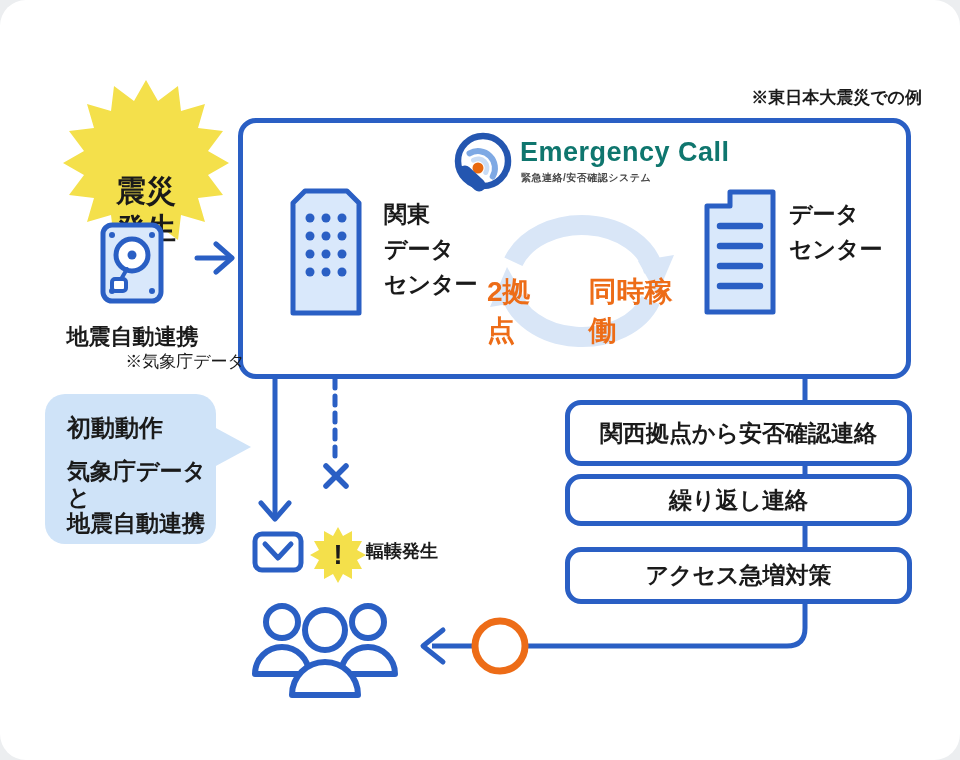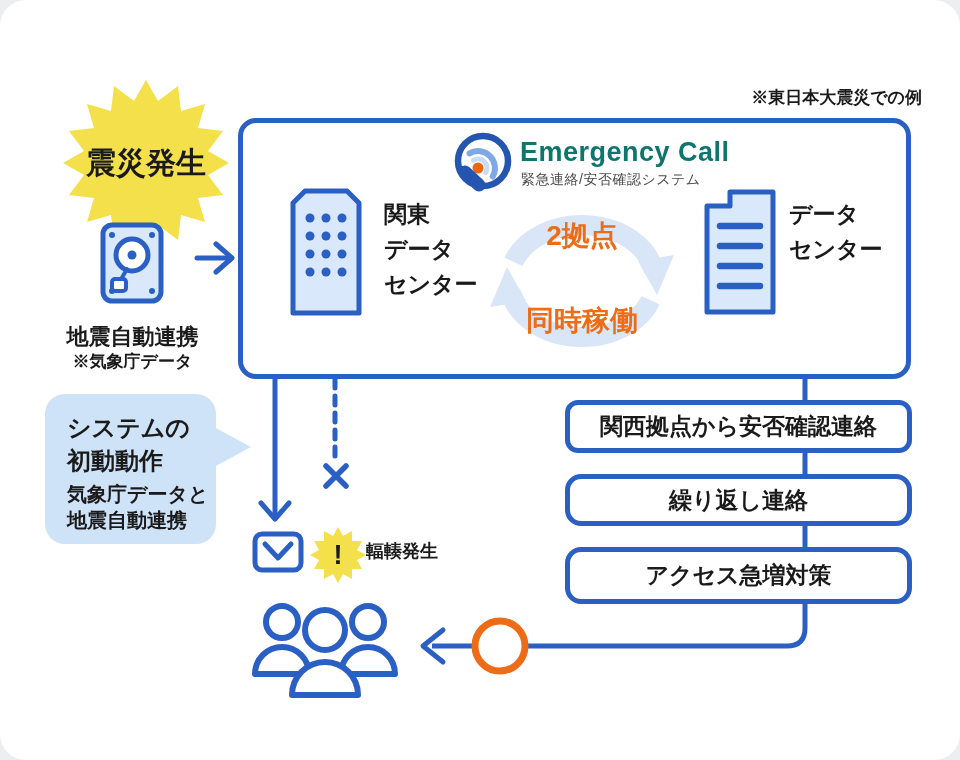--- a/index.html
+++ b/index.html
@@ -5,53 +5,53 @@
   html,body{margin:0;padding:0;background:#eceef0;font-family:"Liberation Sans",sans-serif;}
   .canvas{position:relative;width:960px;height:760px;background:#ffffff;border-radius:26px;overflow:hidden;margin:0 auto;color:#1a1a1a;}
   .abs{position:absolute;}
   svg{display:block;}
   
   .connectors{position:absolute;left:0;top:0;z-index:1;}
   
   .note{top:86px;right:38px;font-size:17px;font-weight:700;z-index:3;text-align:right;}
   
   .burst-wrap{left:61px;top:78px;width:170px;height:170px;z-index:2;}
-  .burst-text{left:61px;top:78px;width:170px;height:170px;display:flex;flex-direction:row;align-items:center;justify-content:center;font-size:30px;font-weight:700;line-height:1.26;z-index:3;}
+  .burst-text{left:61px;top:78px;width:170px;height:170px;display:flex;flex-direction:column;align-items:center;justify-content:flex-end;font-size:30px;font-weight:700;line-height:1.26;z-index:3;}
   
   .disk{left:100px;top:222px;z-index:4;}
   .disk-label{left:20px;top:322px;width:225px;text-align:center;font-size:22px;font-weight:700;z-index:3;}
-  .disk-sublabel{left:20px;top:350px;width:225px;text-align:center;font-size:17px;font-weight:700;z-index:3;}
+  .disk-sublabel{left:20px;top:350px;width:225px;text-align:right;font-size:17px;font-weight:400;z-index:3;}
   
   .main-box{left:238px;top:118px;width:673px;height:261px;border:5px solid #2a5fc4;border-radius:18px;background:#ffffff;box-sizing:border-box;z-index:2;}
   .logo-icon{left:452px;top:130px;z-index:3;}
   .logo-name{left:520px;top:137px;font-size:27px;font-weight:700;color:#0f766e;letter-spacing:.5px;z-index:3;}
-  .logo-subtitle{left:521px;top:171px;font-size:14px;font-weight:400;color:#4a4a4a;letter-spacing:.5px;z-index:3;}
+  .logo-subtitle{left:521px;top:171px;font-size:10px;font-weight:700;color:#4a4a4a;letter-spacing:.5px;z-index:3;}
   .building{left:288px;top:186px;z-index:3;}
   .document{left:703px;top:188px;z-index:3;}
   .dc-label{width:130px;font-size:23px;font-weight:700;line-height:35px;z-index:3;}
   .kanto-label{left:384px;top:197px;}
   .kansai-label{left:789px;top:197px;}
   .cycle{left:487px;top:203px;z-index:2;}
-  .cycle-text{left:487px;top:205px;width:190px;height:146px;display:flex;flex-direction:column;align-items:center;justify-content:center;font-size:28px;font-weight:700;line-height:1.42;color:#ed6c17;z-index:3;gap:45px;}
+  .cycle-text{left:487px;top:205px;width:190px;height:146px;display:flex;flex-direction:row;align-items:flex-end;justify-content:center;font-size:28px;font-weight:700;line-height:1.42;color:#ed6c17;z-index:3;gap:45px;}
   
   .bubble{left:45px;top:394px;width:171px;height:150px;background:#cfe3f8;border-radius:20px;z-index:2;}
   .bubble-tail{left:214px;top:424px;z-index:2;}
   .bubble-inner{padding:17px 0 0 22px;}
   .bubble-title{font-size:24px;font-weight:700;line-height:33px;}
-  .bubble-body{margin-top:4px;font-size:20px;font-weight:700;line-height:26px;}
+  .bubble-body{margin-top:14px;font-size:23px;font-weight:700;line-height:26px;}
   
   .envelope{left:252px;top:531px;z-index:3;}
   .alert-burst{left:308px;top:525px;z-index:3;}
   .alert-mark{left:308px;top:525px;width:60px;height:60px;display:flex;align-items:center;justify-content:center;font-size:27px;font-weight:700;z-index:4;}
   .congestion-label{left:366px;top:539px;font-size:18px;font-weight:700;z-index:3;}
   
   .people{left:248px;top:592px;z-index:3;}
   
   .step-box{left:565px;width:347px;border:5px solid #2a5fc4;border-radius:16px;background:#ffffff;box-sizing:border-box;display:flex;align-items:center;justify-content:center;font-size:23px;font-weight:700;z-index:2;}
-  .step-1{top:400px;height:53px;border-radius:13px;}
+  .step-1{top:400px;height:66px;}
   .step-2{top:474px;height:52px;}
   .step-3{top:547px;height:57px;}
 </style>
 </head>
 <body>
 
 <div class="canvas">
 
   <svg class="connectors" width="960" height="760" viewBox="0 0 960 760">
 
@@ -157,21 +157,20 @@
     </g>
   </svg>
   <div class="abs dc-label kansai-label">
     <div>データ</div>
     <div>センター</div>
   </div>
 
   <div class="abs bubble">
     <div class="bubble-inner">
       <div class="bubble-title">
-        <div>システムの</div>
         <div>初動動作</div>
       </div>
       <div class="bubble-body">
         <div>気象庁データと</div>
         <div>地震自動連携</div>
       </div>
     </div>
   </div>
   <svg class="abs bubble-tail" width="40" height="46" viewBox="0 0 40 46">
     <polygon points="0,3 0,43 37,23" fill="#cfe3f8"></polygon>

